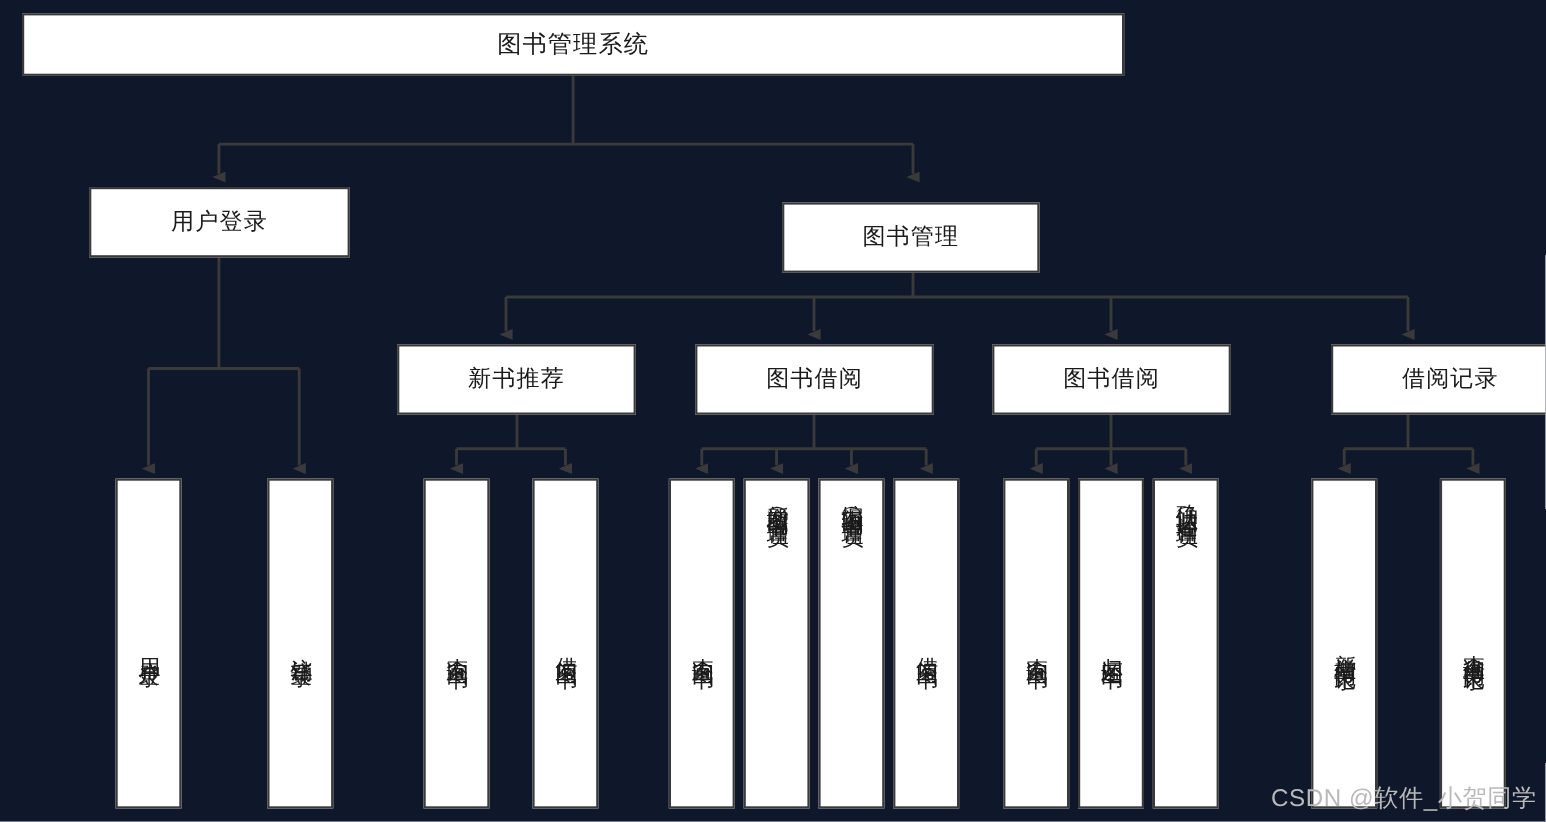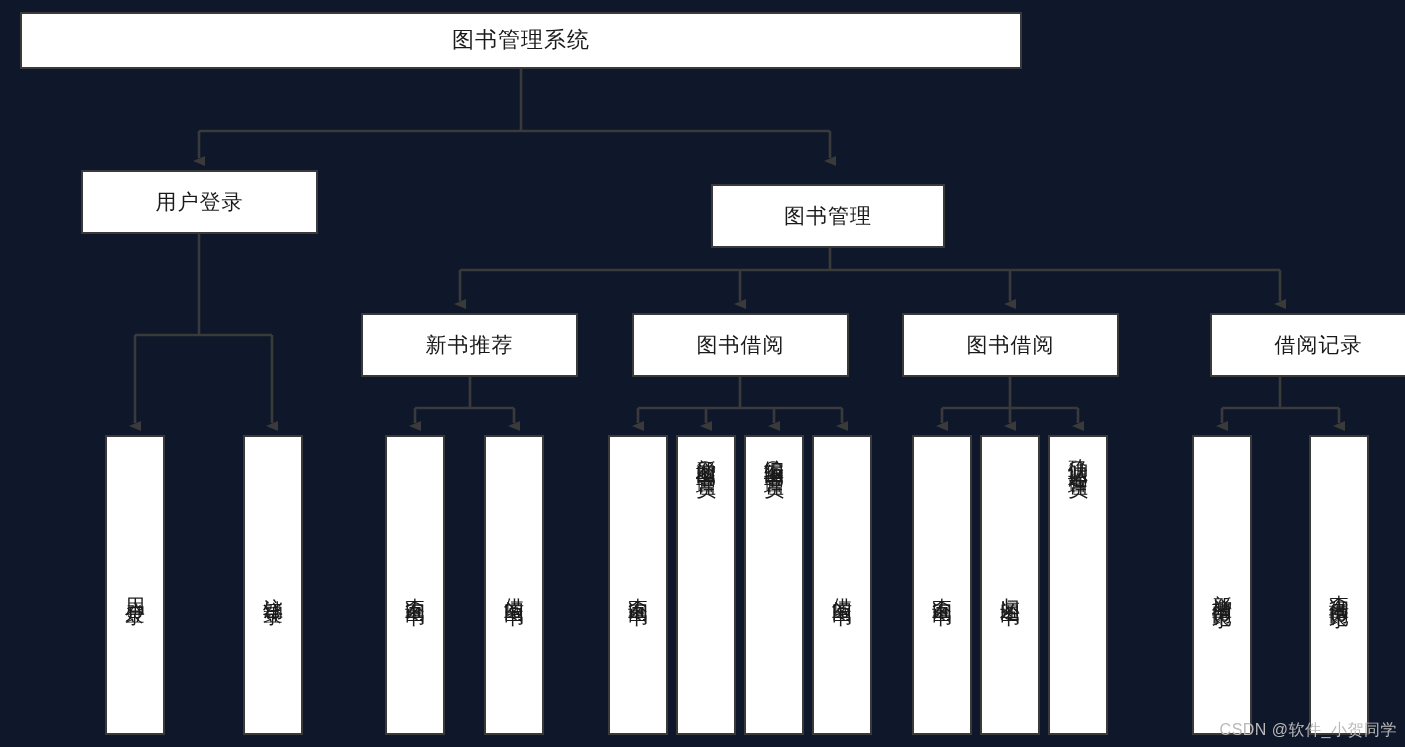--- a/index.html
+++ b/index.html
@@ -66,21 +66,21 @@
     align-items: center;
     justify-content: center;
   }
   .leaf-inner.top {
     align-items: flex-start;
   }
   .watermark {
     position: absolute;
     right: 8px;
     bottom: 6px;
-    font-size: 16px;
+    font-size: 22px;
     color: #b9b9b9;
     letter-spacing: 0.5px;
     white-space: nowrap;
     user-select: none;
   }
 </style>
 </head>
 <body>
 
 <div id="canvas">

